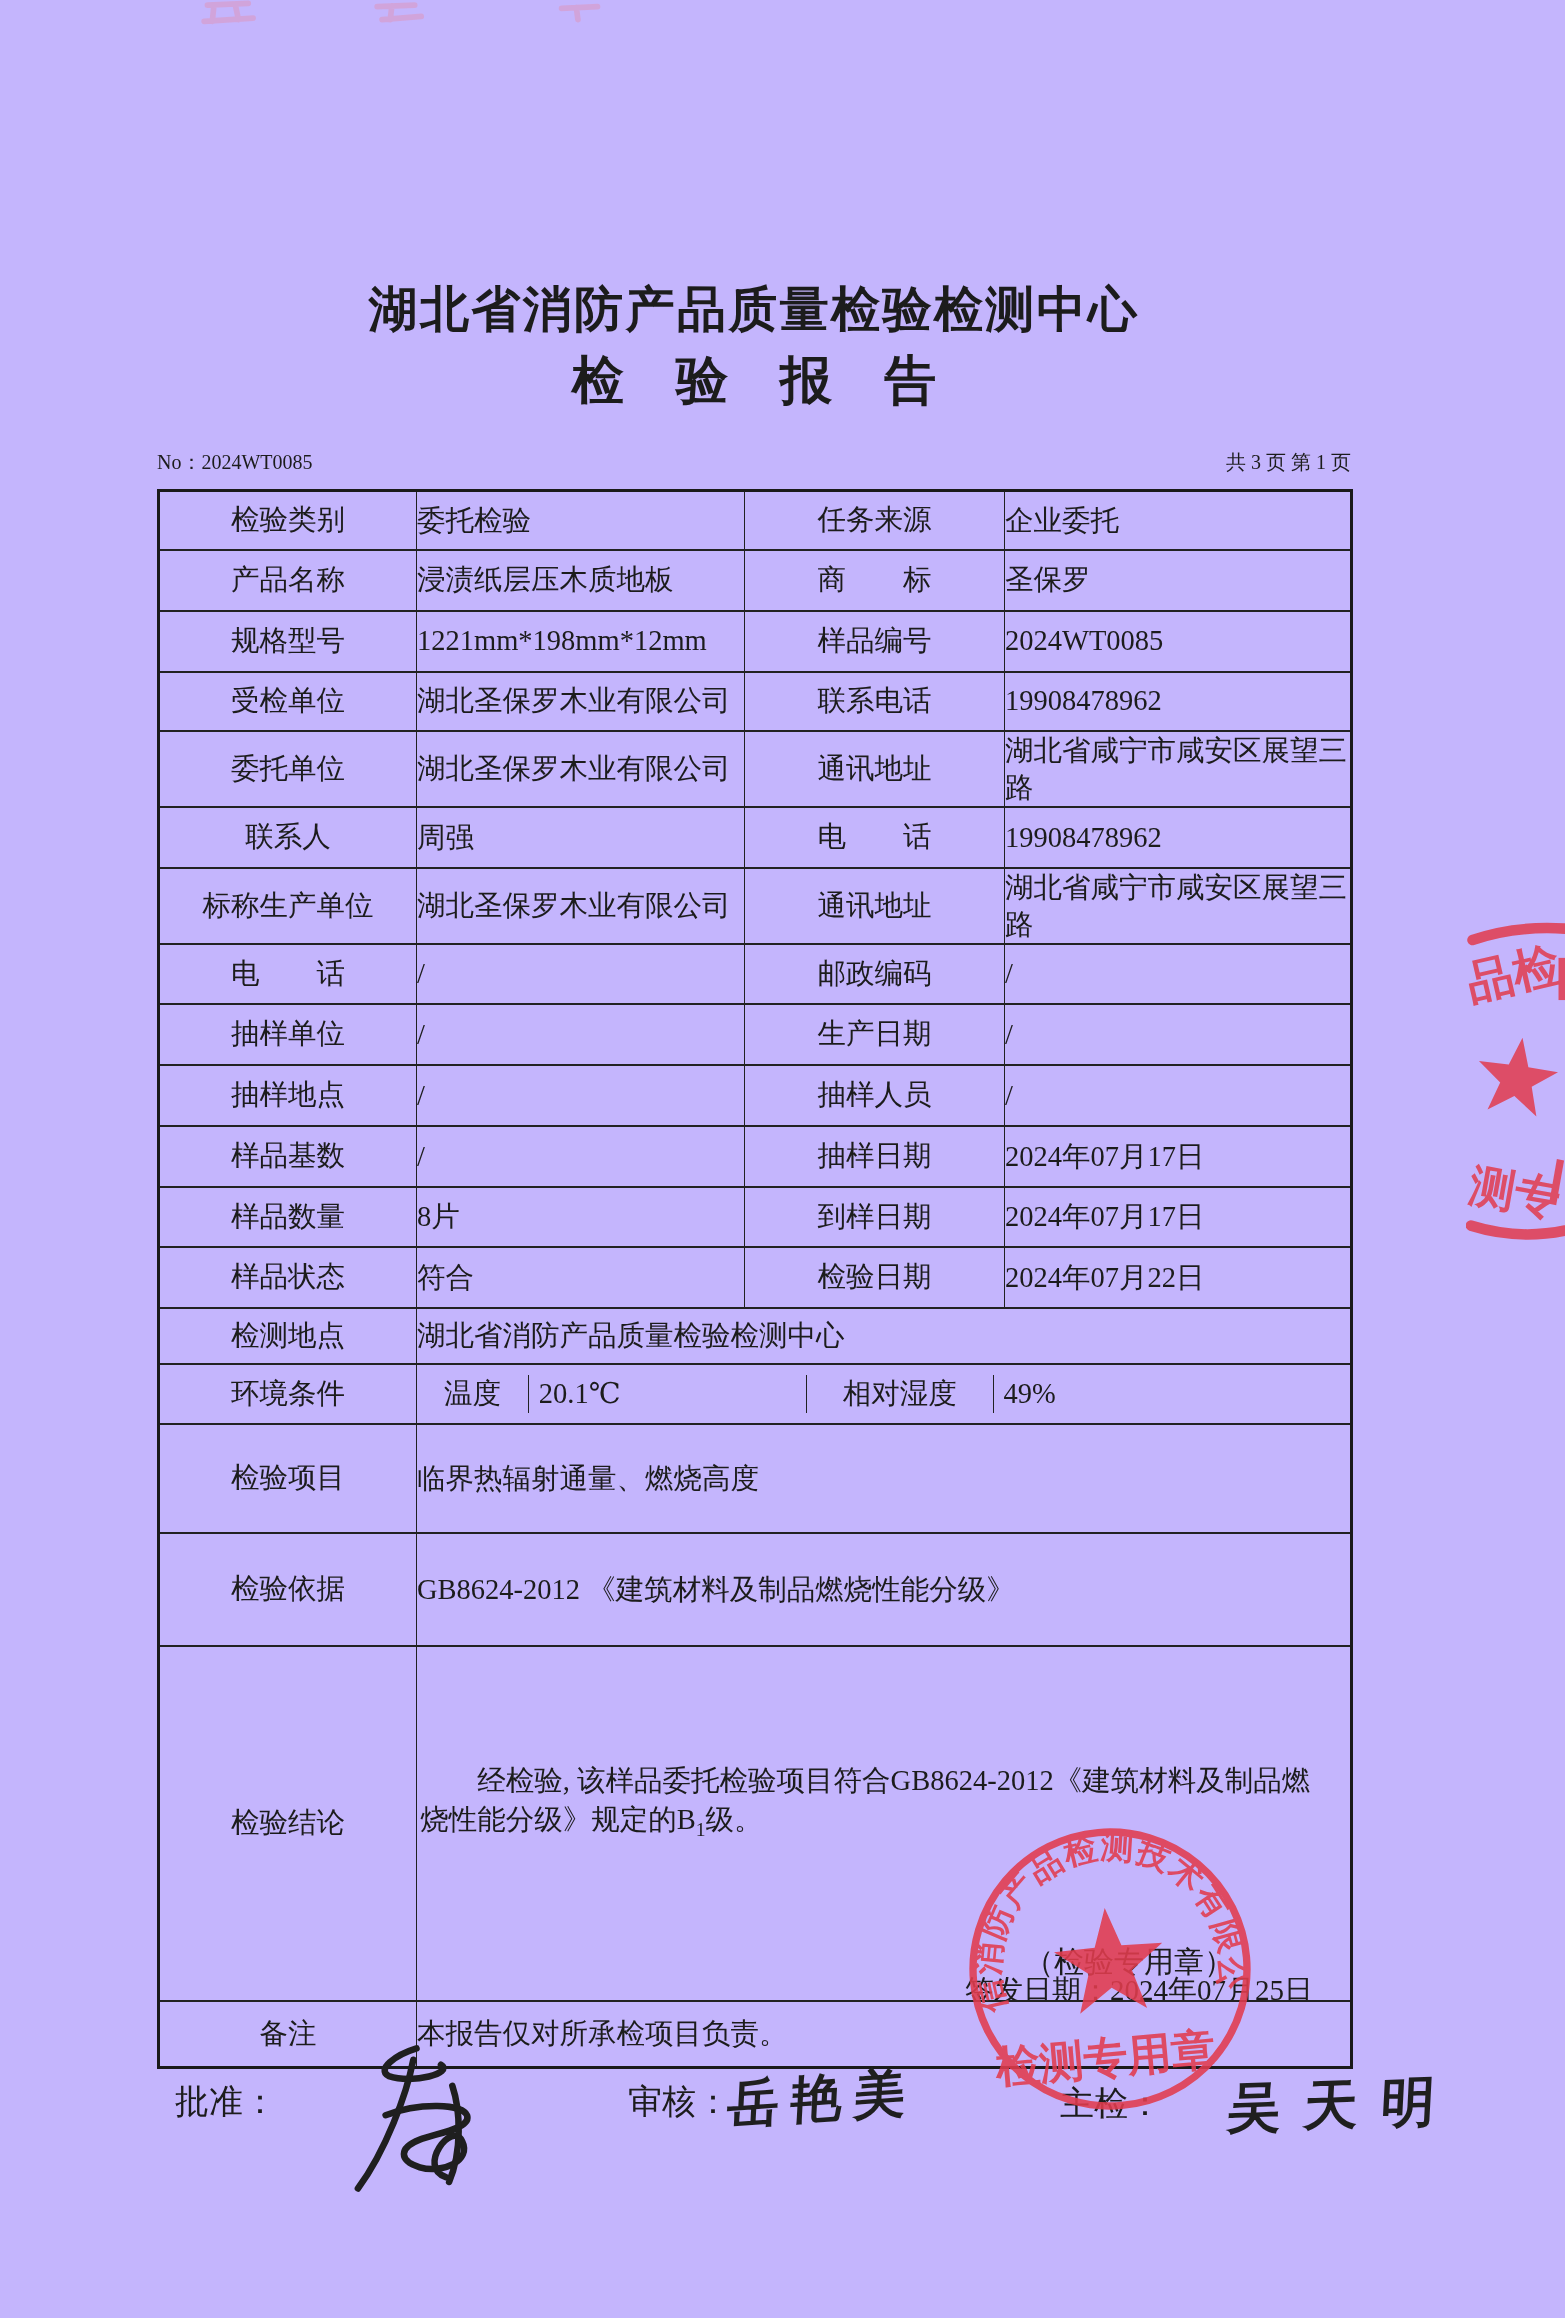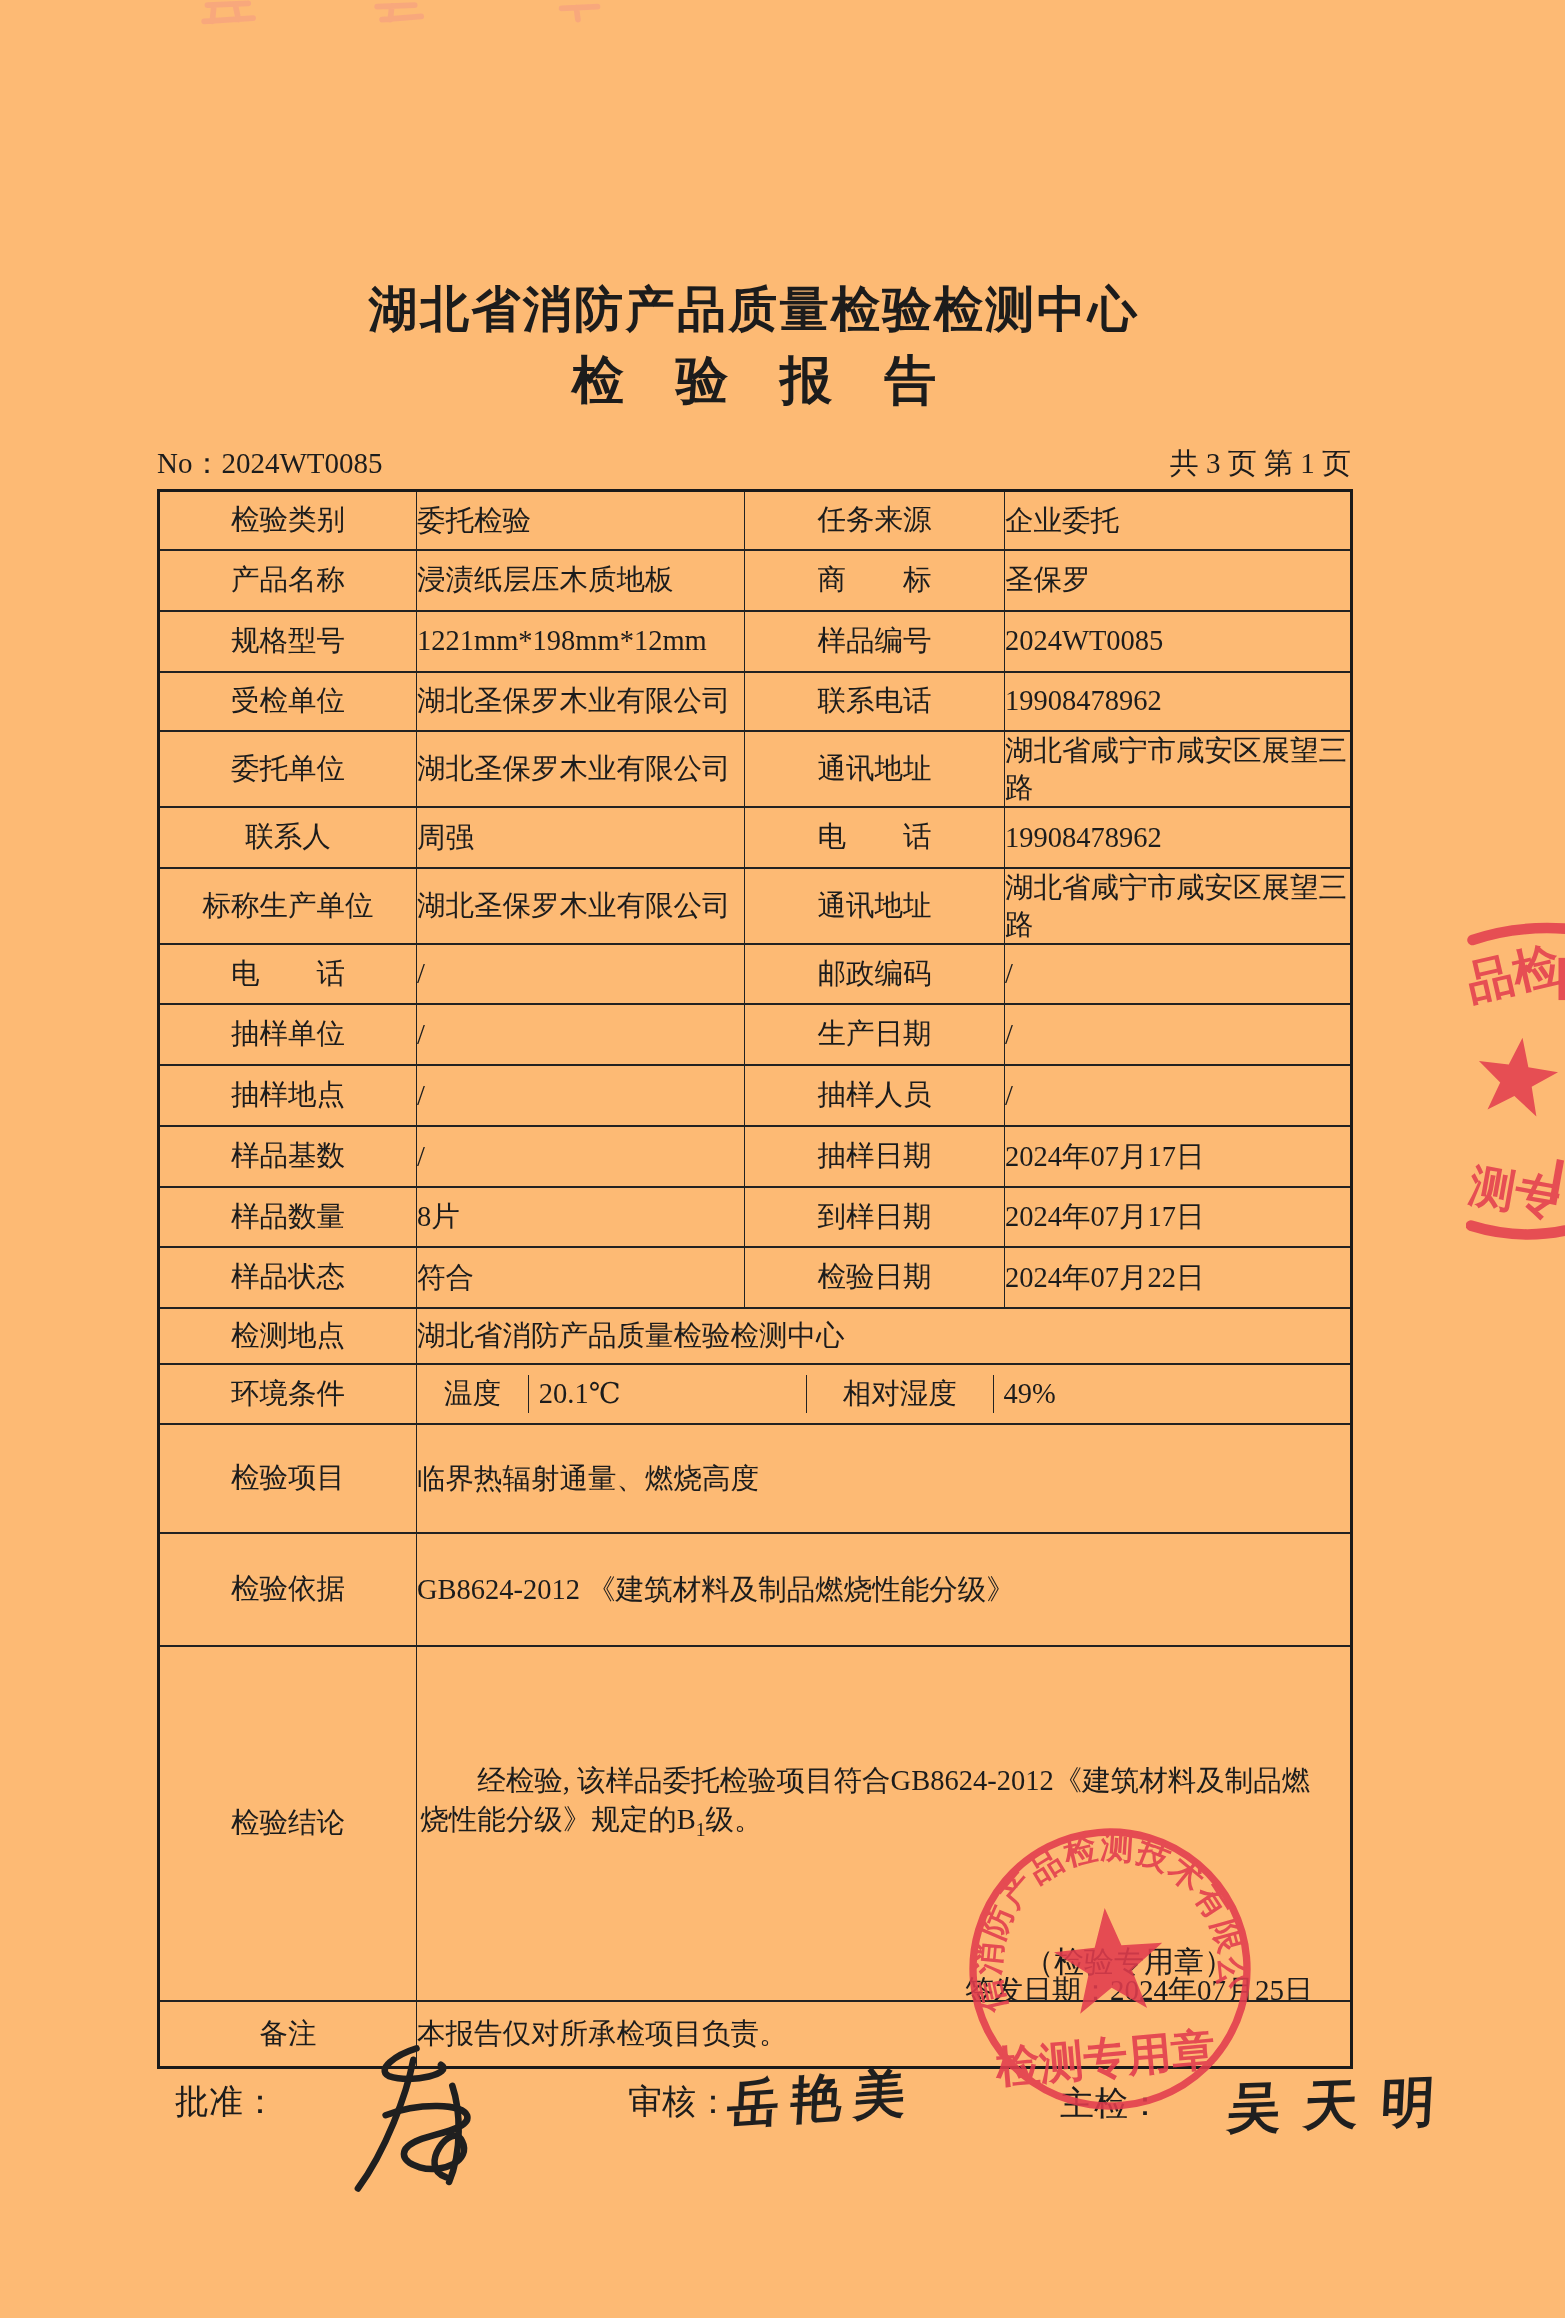--- a/index.html
+++ b/index.html
@@ -1,32 +1,32 @@
 <!DOCTYPE html>
 <html style="font-size:13px"><head>
 <meta charset="utf-8">
 <style>
   html,body{margin:0;padding:0;background:#e8e8e8;}
   .page{
-    position:relative;width:1565px;height:2319px;background:#fdba74;
+    position:relative;width:1565px;height:2319px;background:#c4b5fd;
     font-family:"Liberation Serif","DejaVu Serif",serif;color:#1c1c1c;overflow:hidden;
   }
   
   .org-name{
     position:absolute;left:157px;top:277px;width:1194px;text-align:center;
     font-size:49px;font-weight:700;letter-spacing:2.4px;
   }
   .doc-title{
     position:absolute;left:157px;top:346px;width:1194px;text-align:center;
     font-size:52px;font-weight:700;letter-spacing:19.6px;text-indent:19.6px;
   }
   .no-line{
     position:absolute;left:157px;top:444px;width:1194px;height:36px;
-    display:flex;justify-content:space-between;align-items:flex-start;
-    font-size:29px;
+    display:flex;justify-content:space-between;align-items:center;
+    font-size:20px;
   }
   
   table.report{
     position:absolute;left:157px;top:489px;width:1194px;
     border-collapse:collapse;table-layout:fixed;
     font-size:28.5px;
   }
   table.report td{
     border:1.6px solid #222;
     border-top-width:2.4px;border-bottom-width:2.4px;

